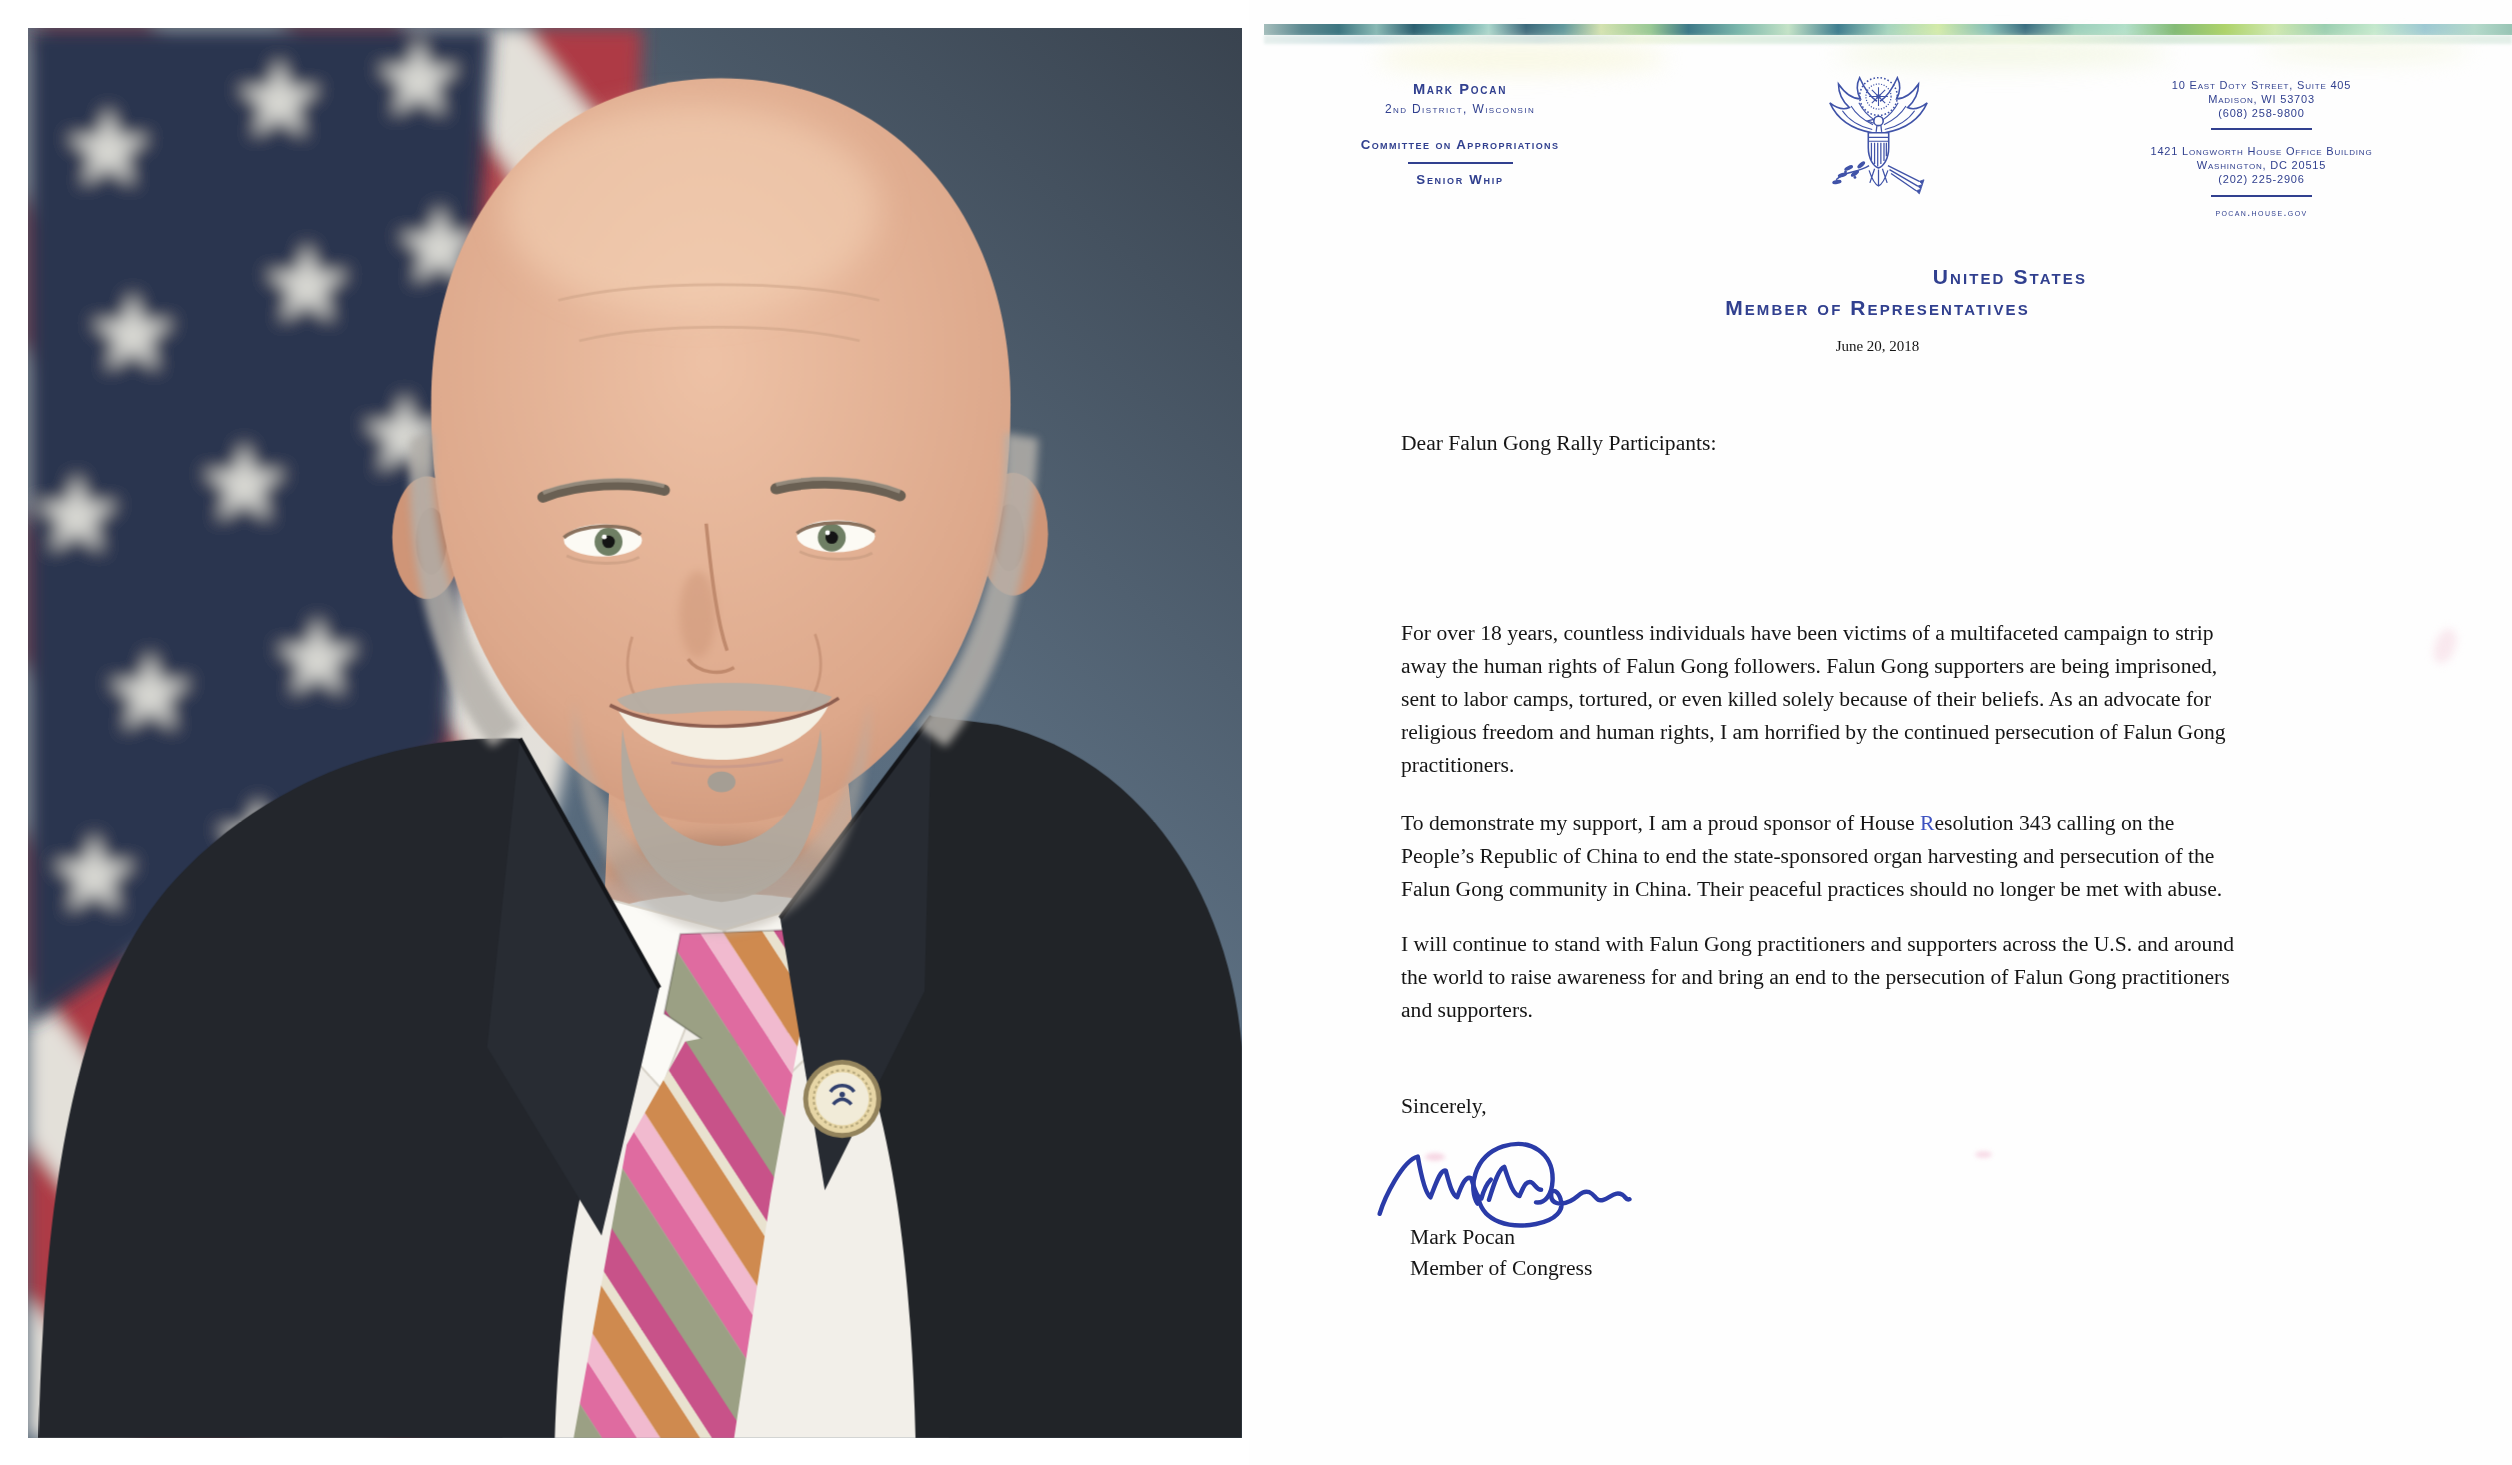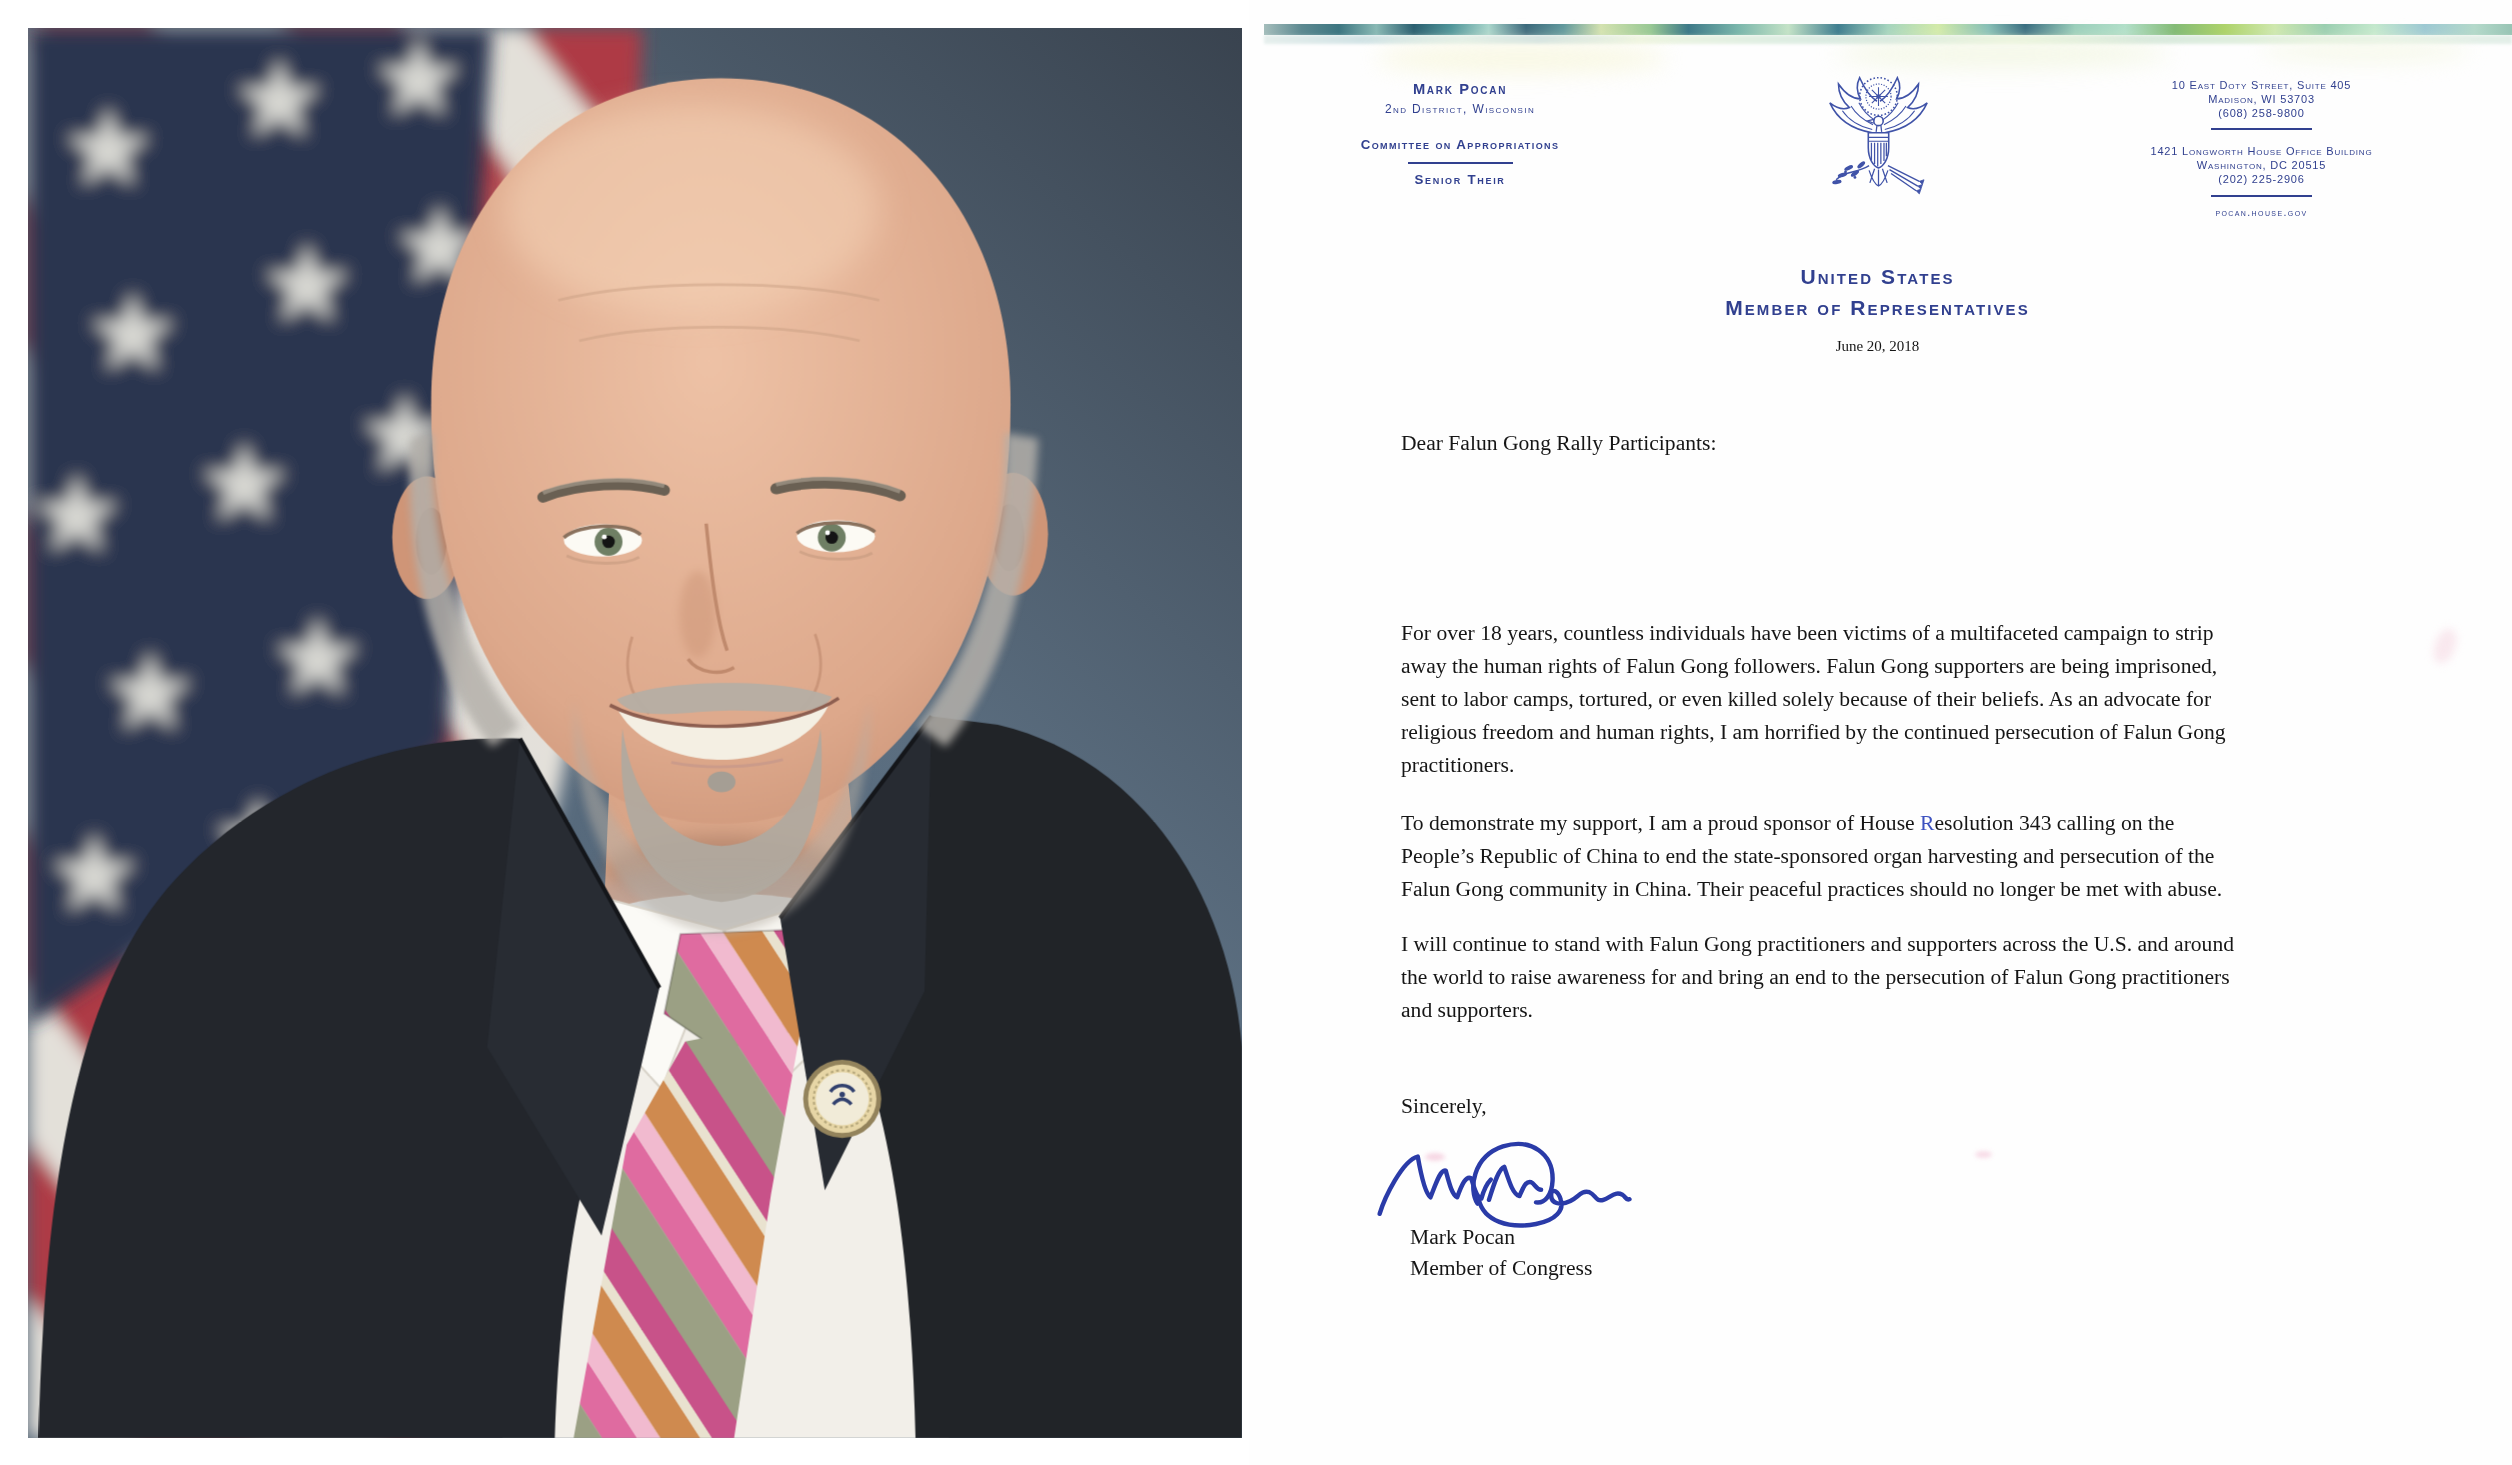--- a/index.html
+++ b/index.html
@@ -174,21 +174,21 @@
     <div class="smudge" style="left:1012px;top:39px;width:209px;height:25px;background:#f2f6de;filter:blur(9.8px);opacity:.5;"></div>
     <div class="smudge" style="left:176px;top:1153px;width:19.5px;height:7.7px;background:#f5cede;filter:blur(2.1px);opacity:.8;"></div>
     <div class="smudge" style="left:726px;top:1151px;width:16.7px;height:7px;background:#f5cede;filter:blur(2.1px);opacity:.7;"></div>
     <div class="smudge" style="left:1186px;top:628px;width:19.5px;height:36px;background:#f4d2de;filter:blur(4.2px);opacity:.5;transform:rotate(20deg);"></div>
 
     <div class="lh" style="left:61px;top:81px;width:300px;">
       <div class="sc" style="font-size:14.7px;font-weight:700;letter-spacing:1.7px;">Mark Pocan</div>
       <div class="sc" style="font-size:12px;font-weight:500;letter-spacing:1.4px;margin-top:4.9px;">2nd District, Wisconsin</div>
       <div class="sc" style="font-size:13.3px;font-weight:600;letter-spacing:1.4px;margin-top:21.6px;">Committee on Appropriations</div>
       <div class="rule" style="width:105px;margin-top:9.8px;"></div>
-      <div class="sc" style="font-size:13.3px;font-weight:600;letter-spacing:1.7px;margin-top:7.7px;">Senior Their</div>
+      <div class="sc" style="font-size:13.3px;font-weight:600;letter-spacing:1.7px;margin-top:7.7px;">Senior Whip</div>
     </div>
 
     <svg class="lh" style="left:551px;top:72px;width:157px;height:159px;" viewBox="0 0 200 200">
       <g stroke="#4053a8" fill="none" stroke-width="2">
         <circle cx="100" cy="30" r="24" stroke-dasharray="2 2.6"></circle>
         <circle cx="100" cy="30" r="16" stroke-dasharray="1.4 2" stroke-width="1.6"></circle>
         <g stroke-width="1.4">
           <path d="M100 18 V42 M88 30 H112 M91.5 21.5 L108.5 38.5 M108.5 21.5 L91.5 38.5"></path>
         </g>
         <circle cx="100" cy="30" r="3" fill="#4053a8" stroke="none"></circle>
@@ -216,21 +216,21 @@
           <ellipse cx="47" cy="139" rx="6" ry="2.6" transform="rotate(-10 47 139)"></ellipse>
           <circle cx="58" cy="126" r="1.8"></circle>
             <circle cx="70" cy="133" r="1.8"></circle>
         </g>
 
         <path d="M112 118 L152 138 M114 123 L150 144 M116 128 L148 150" stroke-width="1.8"></path>
         <path d="M152 138 L158 136 L156 142 Z M150 144 L156 142 L154 148 Z M148 150 L154 148 L152 154 Z" fill="#4053a8" stroke-width="1"></path>
       </g>
     </svg>
 
-    <div class="lh sc" style="left:419px;top:265px;width:419px;font-size:21px;font-weight:600;letter-spacing:2.1px;">United States</div>
+    <div class="lh sc" style="left:419px;top:265px;width:419px;font-size:21px;font-weight:600;letter-spacing:2.1px;text-align:right;">United States</div>
     <div class="lh sc" style="left:391px;top:296px;width:475px;font-size:21px;font-weight:600;letter-spacing:2.1px;">Member of Representatives</div>
     <div class="serif" style="left:419px;top:338px;width:419px;font-size:15px;text-align:center;">June 20, 2018</div>
 
     <div class="lh" style="left:857px;top:78px;width:311px;">
       <div class="sc" style="font-size:11px;line-height:14px;letter-spacing:0.8px;">
         <div>10 East Doty Street, Suite 405</div>
         <div>Madison, WI 53703</div>
         <div>(608) 258-9800</div>
       </div>
       <div class="rule" style="width:101px;margin-top:8.4px;"></div>

